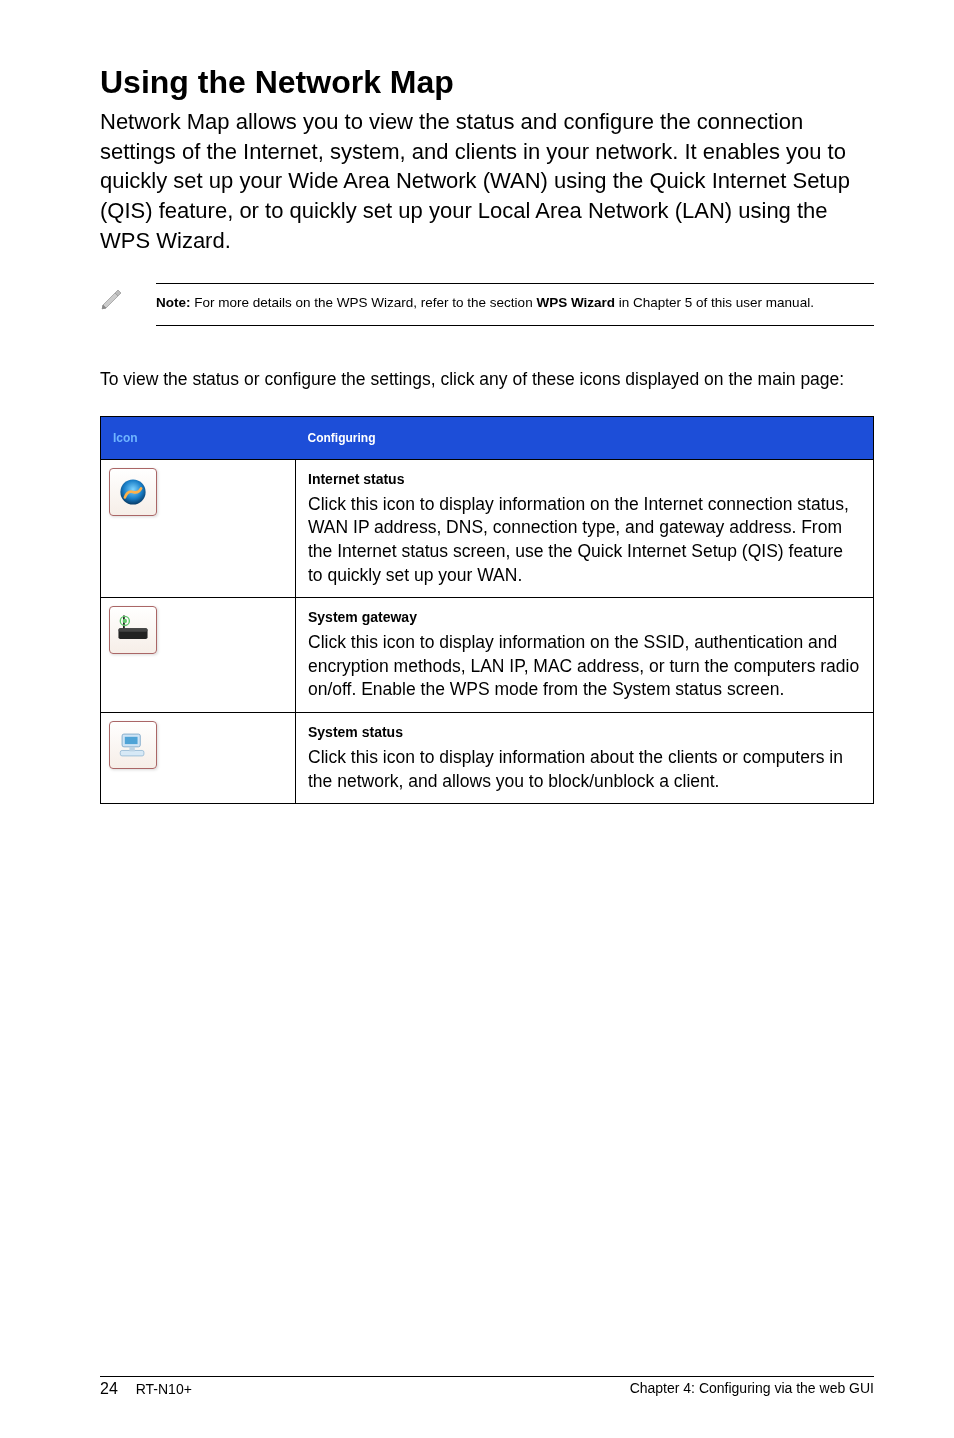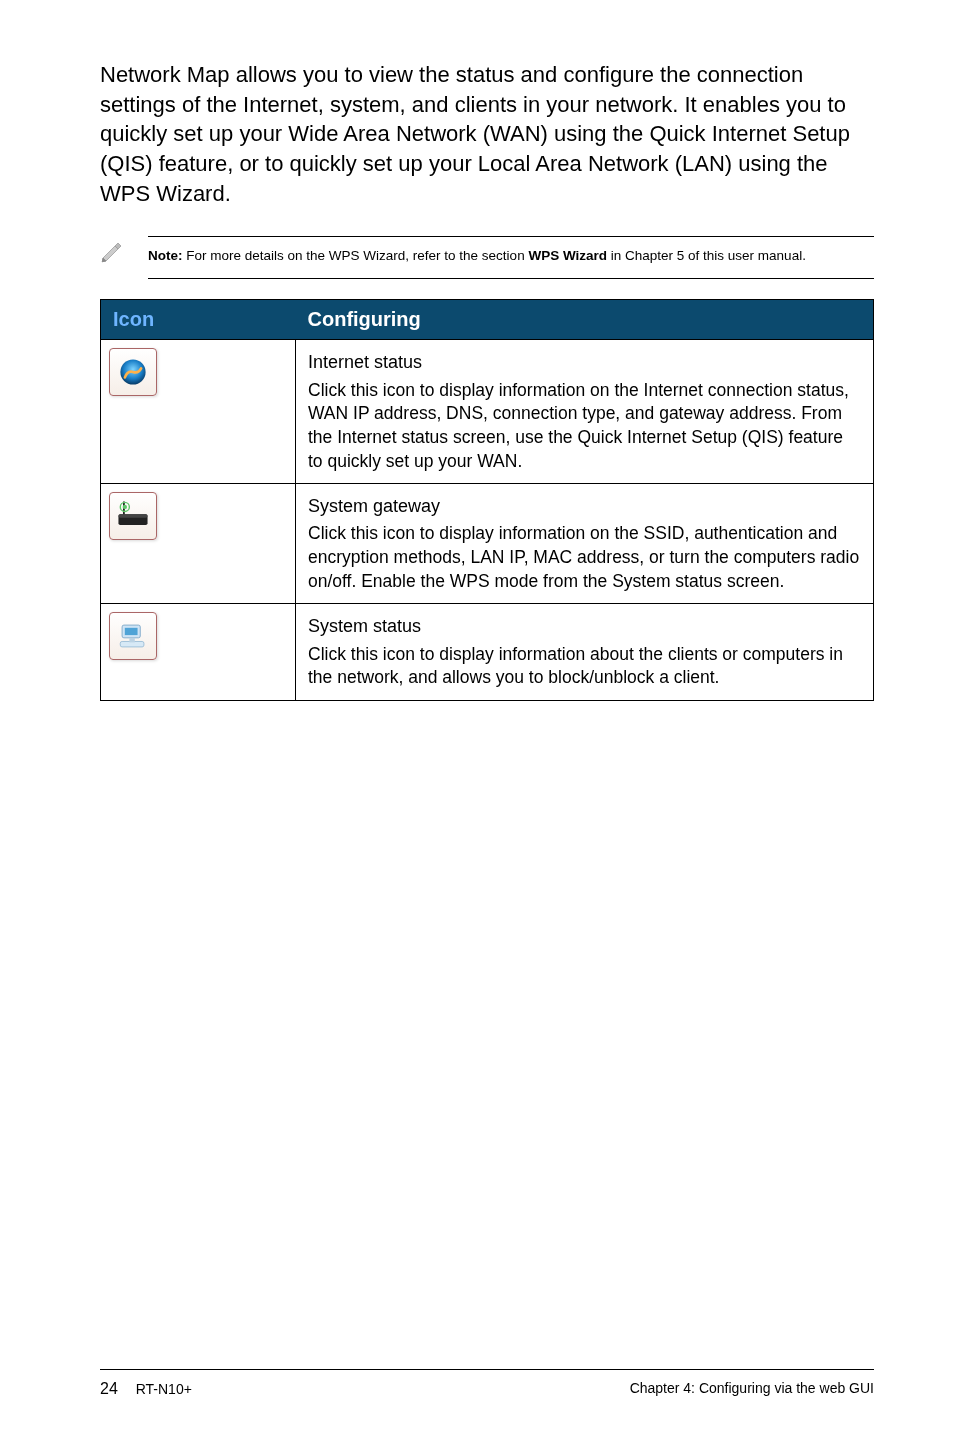--- a/index.html
+++ b/index.html
@@ -22,22 +22,22 @@
     margin-top:4px;
   }
   .intro{
     font-size:22px;
     line-height:1.35;
     margin-bottom:28px;
   }
   .note-wrap{
     display:flex;
     align-items:flex-start;
-    gap:24px;
-    margin-bottom:20px;
+    gap:32px;
+    margin-bottom:42px;
   }
   .pencil{
     flex:0 0 24px;
     margin-top:4px;
     fill:#888;
     stroke:#888;
   }
   .note-box{
     border-top:1px solid #000;
     border-bottom:1px solid #000;
@@ -51,79 +51,81 @@
     font-size:17.5px;
     line-height:1.35;
     margin-bottom:24px;
   }
   table.ico{
     border-collapse:collapse;
     width:100%;
     border:1.5px solid #000;
   }
   table.ico th{
-    background:#0c4a6e;
+    background:#1d4ed8;
     color:#fff;
-    font-size:20px;
+    font-size:12px;
     font-weight:700;
     text-align:left;
-    padding:8px 12px;
+    padding:14px 12px;
   }
   table.ico th:first-child{width:195px;color:#6fb5ff}
   table.ico td{
     border:1.5px solid #000;
     vertical-align:top;
     padding:10px 12px;
     font-size:17.5px;
     line-height:1.35;
   }
   table.ico td:first-child{padding:8px}
   .row-title{
-    font-weight:400;
-    font-size:18px;
+    font-weight:700;
+    font-size:14px;
     display:block;
     margin-bottom:4px;
   }
   .router-icon-wrap{
     width:48px;height:48px;
     border:1px solid #a66;
     border-radius:4px;
     background:linear-gradient(#fff,#f6eee8);
     display:flex;align-items:center;justify-content:center;
     box-shadow:1px 1px 3px rgba(0,0,0,.15);
   }
   .footer{
     border-top:1.5px solid #000;
-    padding-top:10px;
+    padding-top:3px;
     display:flex;
     justify-content:space-between;
     font-size:14px;
   }
   .footer .pg{font-size:16px;font-weight:400;margin-right:14px}
   .footer .left span:last-child,.footer .right{color:#000}
 </style>
 </head>
 <body>
 
 <div class="content">
 
+  <h1>Using the Network Map</h1>
 
   <p class="intro">Network Map allows you to view the status and configure the connection settings of the Internet, system, and clients in your network. It enables you to quickly set up your Wide Area Network (WAN) using the Quick Internet Setup (QIS) feature, or to quickly set up your Local Area Network (LAN) using the WPS Wizard.</p>
 
   <div class="note-wrap">
     <svg class="pencil" viewBox="0 0 32 32" width="24" height="24">
       <path d="M4 24 L20 8 L24 12 L8 28 L3 29 Z" fill="#ccc" stroke="#999" stroke-width="1"></path>
       <path d="M20 8 L24 4 L28 8 L24 12 Z" fill="#bbb" stroke="#999" stroke-width="1"></path>
       <path d="M3 29 L4 24 L8 28 Z" fill="#888"></path>
     </svg>
     <div class="note-box">
       <strong>Note:</strong><span> For more details on the WPS Wizard, refer to the section </span><strong>WPS Wizard</strong><span> in Chapter 5 of this user manual.</span>
     </div>
   </div>
 
+  <p class="lead">To view the status or configure the settings, click any of these icons displayed on the main page:</p>
 
   <table class="ico">
     <thead>
       <tr>
         <th>Icon</th>
         <th>Configuring</th>
       </tr>
     </thead>
     <tbody>
       <tr>

